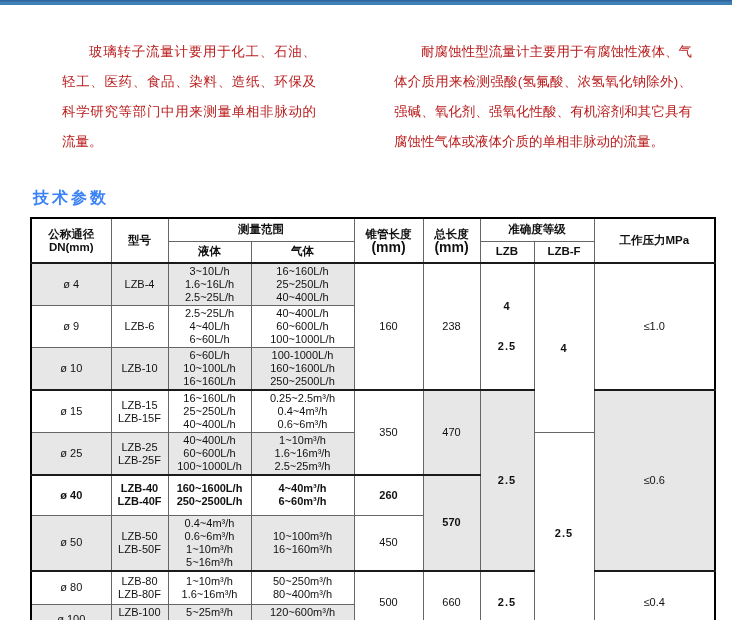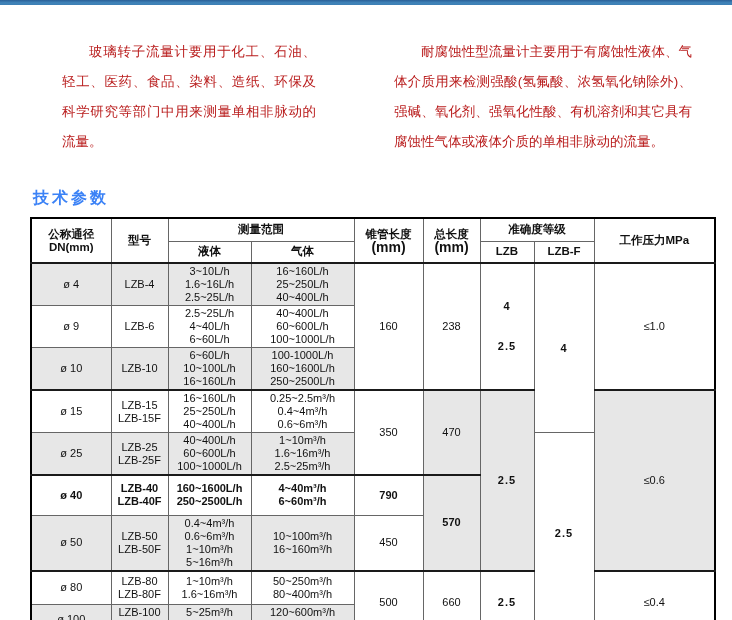--- a/index.html
+++ b/index.html
@@ -184,21 +184,21 @@
             <div>LZB-40F</div>
           </td>
         <td>
             <div>160~1600L/h</div>
             <div>250~2500L/h</div>
           </td>
         <td>
             <div>4~40m³/h</div>
             <div>6~60m³/h</div>
           </td>
-        <td class="num">790</td>
+        <td class="num">260</td>
         <td rowspan="2" class="num g sepb">570</td>
       </tr>
       <tr class="r7 sep">
         <td class="g">ø 50</td>
         <td class="g">
             <div>LZB-50</div>
             <div>LZB-50F</div>
           </td>
         <td class="g">
             <div>0.4~4m³/h</div>

